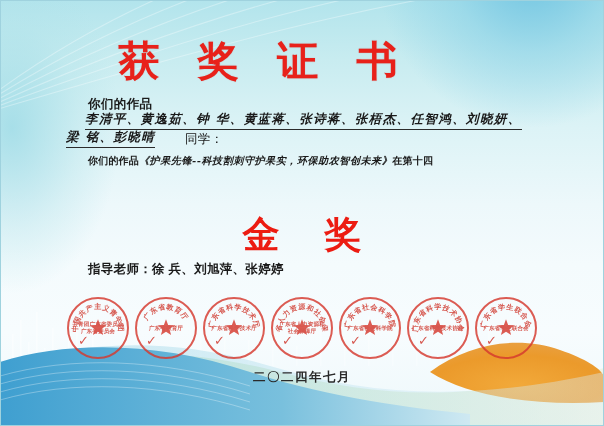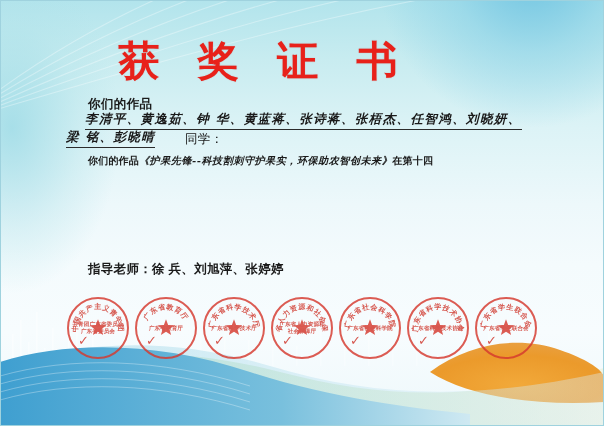--- a/index.html
+++ b/index.html
@@ -212,20 +212,21 @@
     <div id="school">你们的作品</div>
 
     <div class="names-line" id="names-1">李清平、黄逸茹、钟 华、黄蓝蒋、张诗蒋、张梧杰、任智鸿、刘晓妍、</div>
     <div class="names-line" id="names-2">梁 铭、彭晓晴</div>
     <div id="students-suffix">同学：</div>
 
     <div class="body-line" id="body-1">
       <span>你们的作品</span><span class="work-title">《护果先锋--科技割刺守护果实，环保助农智创未来》</span><span>在第十四</span>
     </div>
 
+    <div id="award">金 奖</div>
 
     <div id="advisors">指导老师：徐 兵、刘旭萍、张婷婷</div>
 
     <div id="seals">
         <div class="seal">
           <div class="arc-text">
             <svg viewBox="0 0 62 62">
               <defs>
                 <path id="arcpath0" d="M 9,33 A 22,22 0 0 1 53,33" fill="none"></path>
               </defs>
@@ -353,16 +354,17 @@
               <polygon points="12.00,1.00 14.72,8.26 22.46,8.60 16.39,13.43 18.47,20.90 12.00,16.62 5.53,20.90 7.61,13.43 1.54,8.60 9.28,8.26" fill="#d6392e"></polygon>
             </svg>
           </div>
           <div class="mid-text">
             <div>广东省学生联合会</div>
           </div>
           <div class="tick">✓</div>
         </div>
       </div>
 
+    <div id="date">二〇二四年七月</div>
   </div>
 
   <div class="frame"></div>
 </div>
 
 </body></html>

